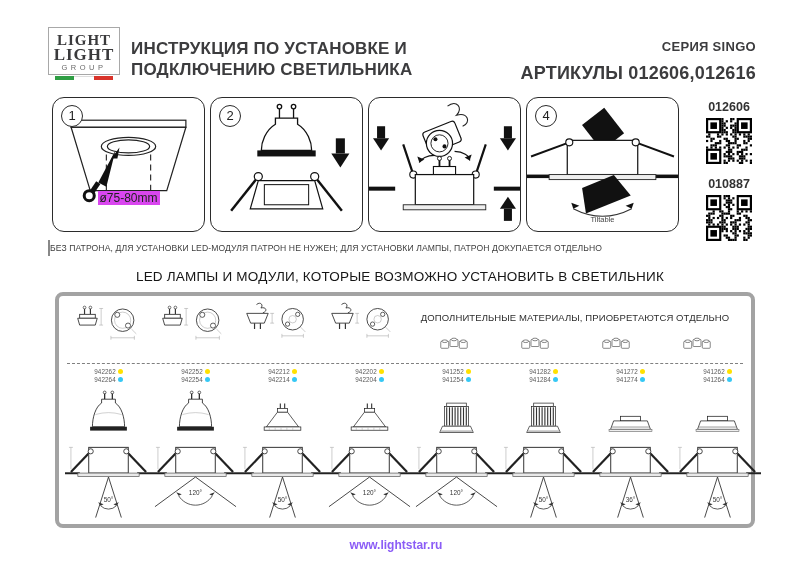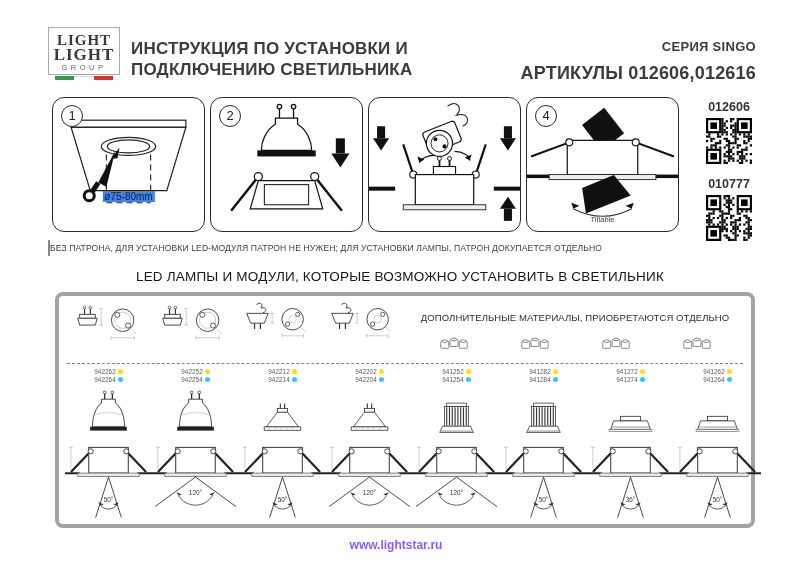--- a/index.html
+++ b/index.html
@@ -24,21 +24,21 @@
   .meta { position:absolute; right:44px; top:39px; text-align:right; color:#3c3c3e; }
   .meta .series { font-size:13px; font-weight:bold; letter-spacing:0.3px; }
   .meta .arts { font-size:18px; font-weight:bold; margin-top:9px; letter-spacing:0.2px; }
 
   
   .steps { position:absolute; left:52px; top:97px; display:flex; gap:5px; }
   .step { position:relative; width:153px; height:135px; border:1.4px solid #2b2b2b; border-radius:12px; background:#fff; }
   .badge { position:absolute; left:8px; top:7px; width:22px; height:22px; border:1.2px solid #2b2b2b;
            border-radius:50%; font-size:13px; line-height:20px; text-align:center; color:#222; background:#fff; z-index:2;}
   .step svg { position:absolute; inset:0; width:100%; height:100%; }
-  .ovl { position:absolute; font-size:10px; color:#222; background:#3b82f6; padding:0 2px; z-index:2; }
+  .ovl { position:absolute; font-size:12px; color:#222; background:#d946ef; padding:0 2px; z-index:2; }
   .ovl.hole { left:50%; top:70%; transform:translateX(-50%); }
   .ovl.tilt { left:50%; bottom:7px; transform:translateX(-50%); font-size:7.5px; color:#444; background:transparent;}
 
   
   .qrcol { position:absolute; left:697px; top:98px; width:64px; text-align:center; }
   .qrcol .qlabel { font-size:12.5px; font-weight:bold; color:#333; margin-top:2px; }
   .qr-box { width:46px; height:46px; margin:4px auto 13px auto; }
 
   
   .note { position:absolute; left:48px; top:240px; right:36px; border-left:2px solid #888;
@@ -205,21 +205,21 @@
     <div class="l2">LIGHT</div>
     <div class="l3">GROUP</div>
     <div class="flag">
       <span class="fl-g"></span>
         <span class="fl-w"></span>
         <span class="fl-r"></span>
     </div>
   </div>
 
   <div class="title">
-    <div>ИНСТРУКЦИЯ ПО УСТАНОВКИ И</div>
+    <div>ИНСТРУКЦИЯ ПО УСТАНОВКЕ И</div>
     <div>ПОДКЛЮЧЕНИЮ СВЕТИЛЬНИКА</div>
   </div>
 
   <div class="meta">
     <div class="series">СЕРИЯ SINGO</div>
     <div class="arts">АРТИКУЛЫ 012606,012616</div>
   </div>
 
   <div class="steps">
 
@@ -465,21 +465,21 @@
           <rect x="0" y="0" width="16.8" height="16.8"></rect>
           <rect fill="#fff" x="2.4" y="2.4" width="12" height="12"></rect>
           <rect x="4.8" y="4.8" width="7.199999999999999" height="7.199999999999999"></rect>
           <rect x="33.6" y="0" width="16.8" height="16.8"></rect>
           <rect fill="#fff" x="36" y="2.4" width="12" height="12"></rect>
           <rect x="38.4" y="4.8" width="7.199999999999999" height="7.199999999999999"></rect>
           <rect x="0" y="33.6" width="16.8" height="16.8"></rect>
           <rect fill="#fff" x="2.4" y="36" width="12" height="12"></rect>
           <rect x="4.8" y="38.4" width="7.199999999999999" height="7.199999999999999"></rect>
         </svg></div>
-    <div class="qlabel">010777</div>
+    <div class="qlabel">010887</div>
     <div class="qr-box"><svg viewBox="0 0 50.4 50.4" width="46" height="46" fill="#000">
           <rect x="19.2" y="0" width="2.4" height="2.4"></rect>
           <rect x="21.599999999999998" y="0" width="2.4" height="2.4"></rect>
           <rect x="24" y="0" width="2.4" height="2.4"></rect>
           <rect x="19.2" y="2.4" width="2.4" height="2.4"></rect>
           <rect x="24" y="2.4" width="2.4" height="2.4"></rect>
           <rect x="28.799999999999997" y="2.4" width="2.4" height="2.4"></rect>
           <rect x="21.599999999999998" y="4.8" width="2.4" height="2.4"></rect>
           <rect x="24" y="4.8" width="2.4" height="2.4"></rect>
           <rect x="26.4" y="4.8" width="2.4" height="2.4"></rect>

